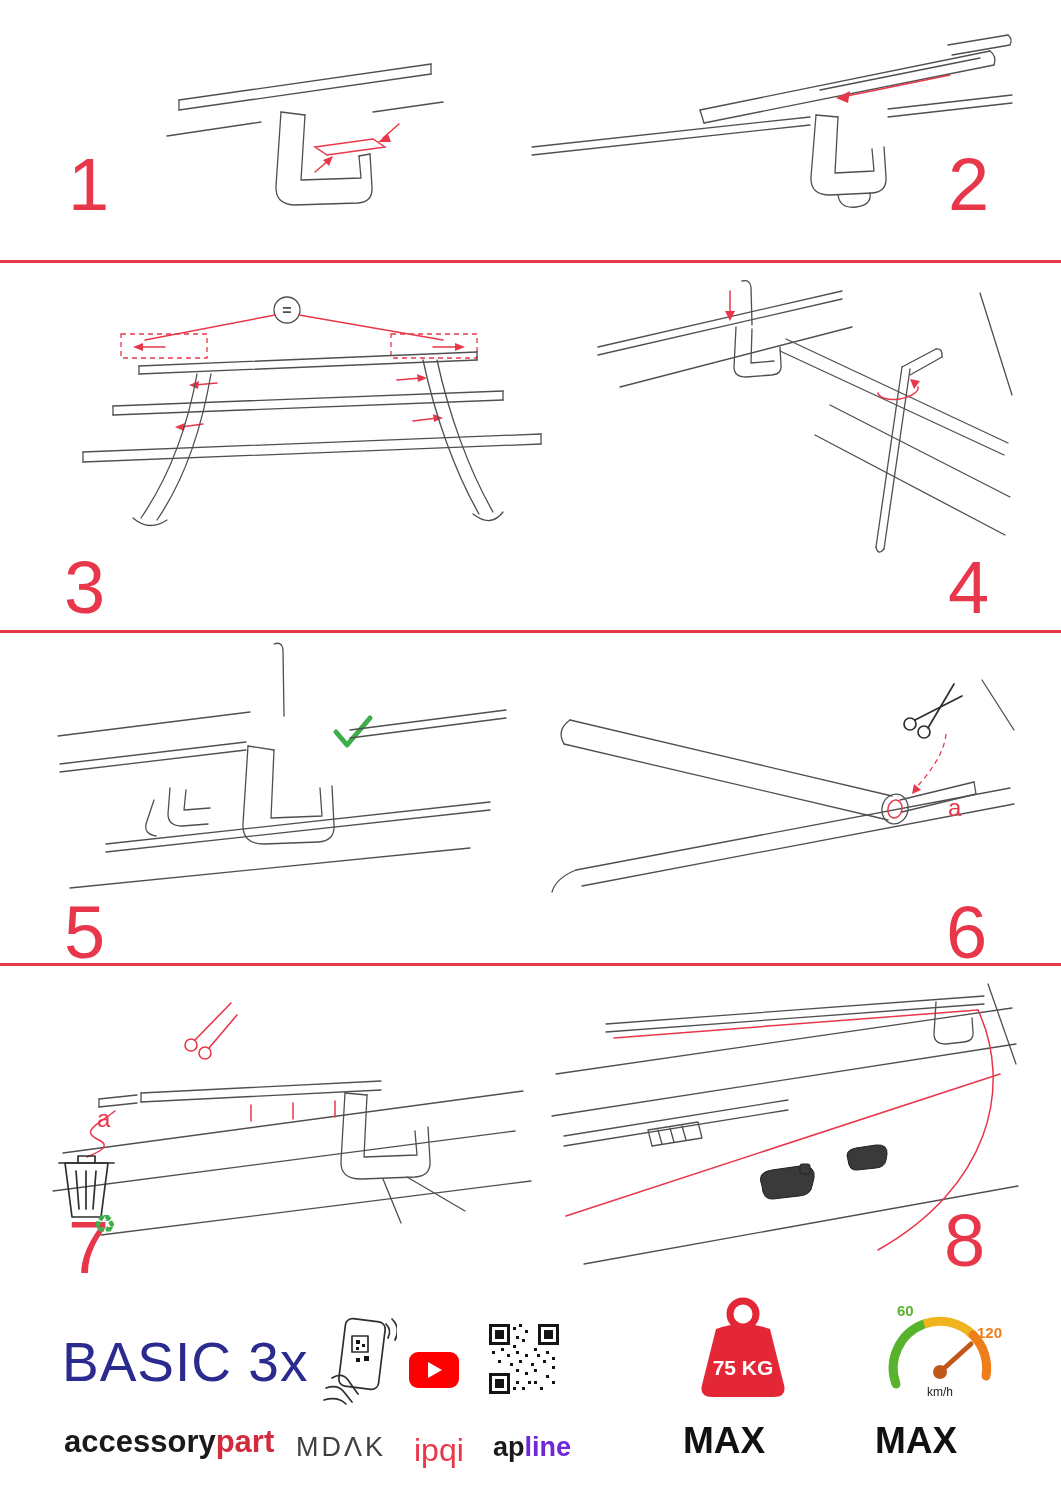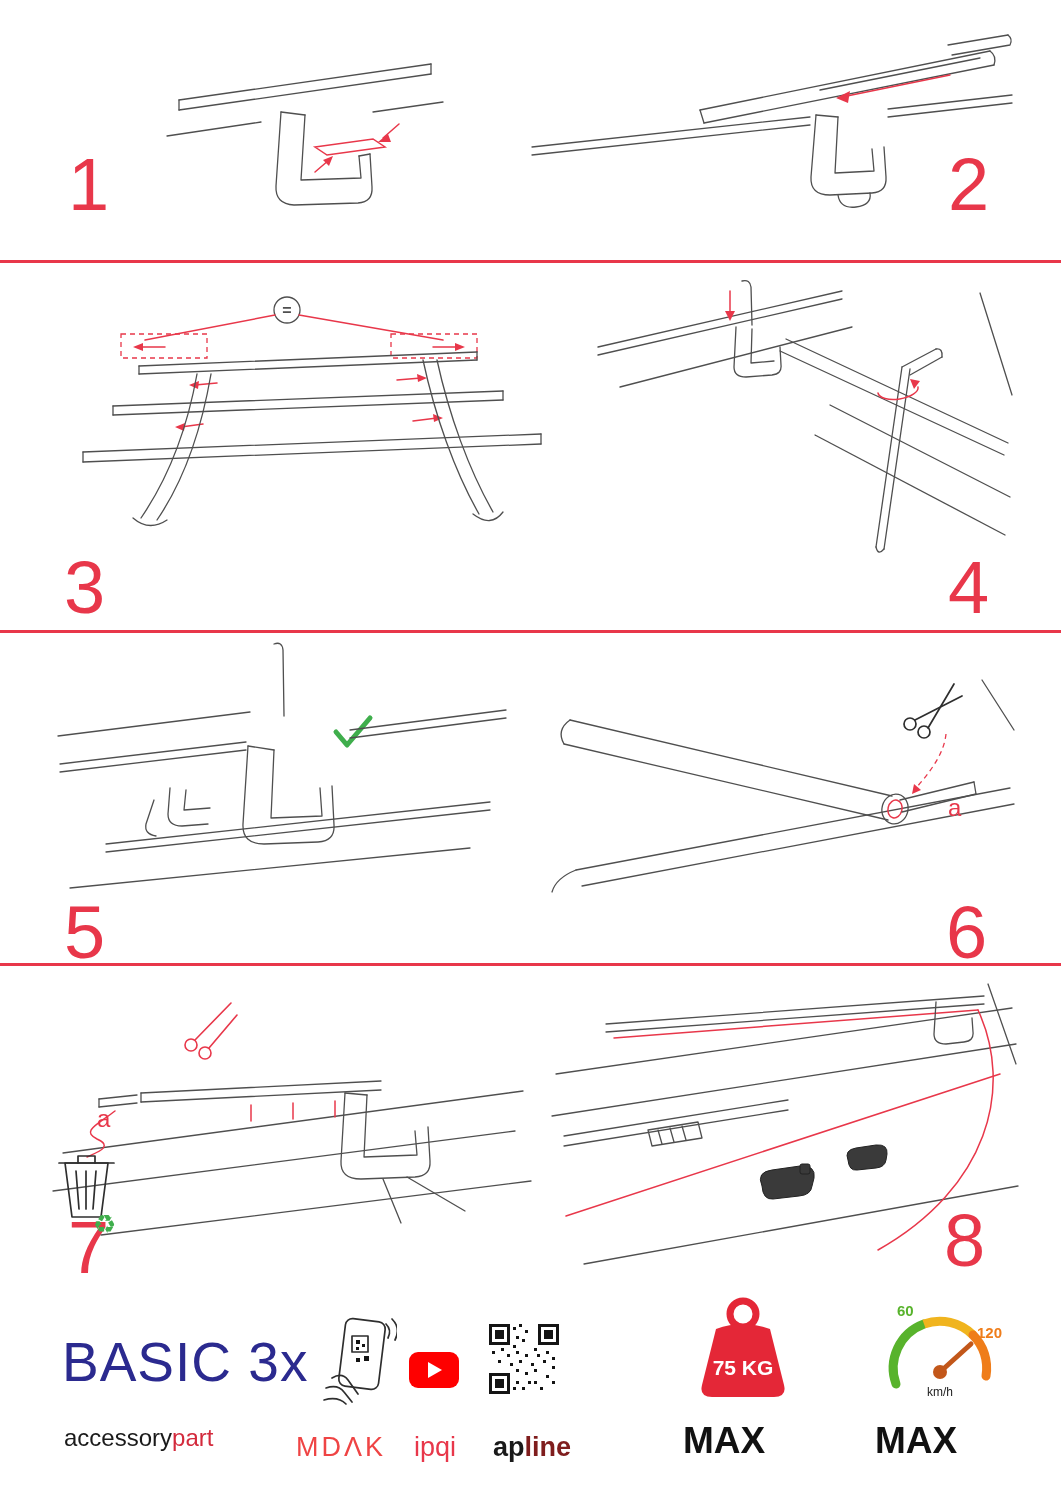--- a/index.html
+++ b/index.html
@@ -20,27 +20,27 @@
   text.eq{font-size:16px;fill:#4f4f4f;font-weight:700;font-family:"Liberation Sans",sans-serif;}
   text.alabel{font-size:24px;fill:#e8374a;font-family:"Liberation Sans",sans-serif;}
   text.recycle{font-size:26px;fill:#3fae4c;font-family:"DejaVu Sans",sans-serif;}
   text.wt{fill:#ffffff;font-size:21px;font-weight:700;font-family:"Liberation Sans",sans-serif;}
   text.sp-green{fill:#58b32c;font-size:15px;font-weight:700;font-family:"Liberation Sans",sans-serif;}
   text.sp-orange{fill:#ef7d1a;font-size:15px;font-weight:700;font-family:"Liberation Sans",sans-serif;}
   text.kmh{fill:#222;font-size:12px;font-family:"Liberation Sans",sans-serif;}
   
   .basic-logo{position:absolute;left:62px;top:1330px;font-size:55px;font-weight:400;
               color:#2b2a8f;letter-spacing:1px;}
-  .brand{position:absolute;left:64px;top:1424px;font-size:24px;font-weight:400;color:#1a1a1a;}
+  .brand{position:absolute;left:64px;top:1424px;font-size:31px;font-weight:700;color:#1a1a1a;}
   .brand .red-part{color:#d32a3c;}
   .mdak{position:absolute;left:296px;top:1432px;font-size:27px;font-weight:500;
-        letter-spacing:3px;color:#ef4444;}
-  .ipqi{position:absolute;left:414px;top:1432px;font-size:27px;font-weight:500;color:#e8374a;}
+        letter-spacing:3px;color:#404040;}
+  .ipqi{position:absolute;left:414px;top:1432px;font-size:32px;font-weight:500;color:#e8374a;}
   .apline{position:absolute;left:493px;top:1432px;font-size:27px;font-weight:600;color:#1a1a1a;}
-  .apline .red-part{color:#7f1d1d;}
+  .apline .red-part{color:#6d28d9;}
   .max-label{position:absolute;font-size:37px;font-weight:700;color:#111;text-align:left;}
 </style>
 </head>
 <body>
 
 <div id="page">
 
   <div class="step-num" style="left:68px;top:148px;">1</div>
   <div class="step-num" style="left:948px;top:148px;">2</div>
   <div class="step-num" style="left:64px;top:551px;">3</div>

